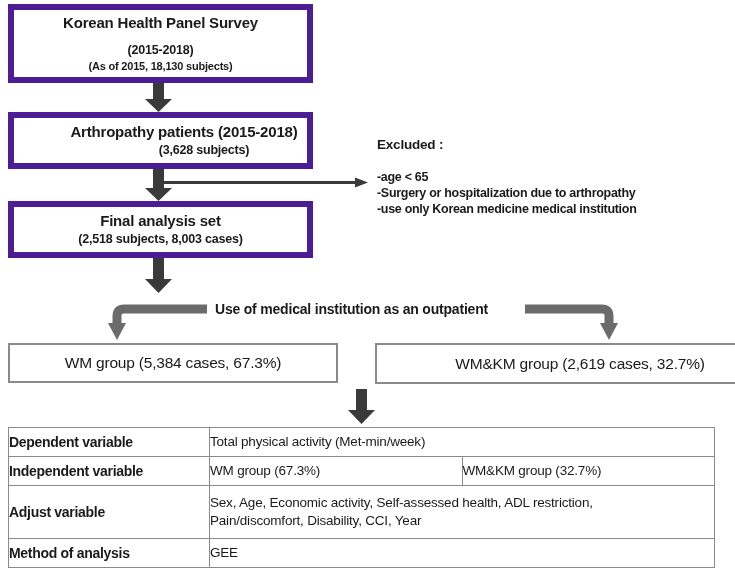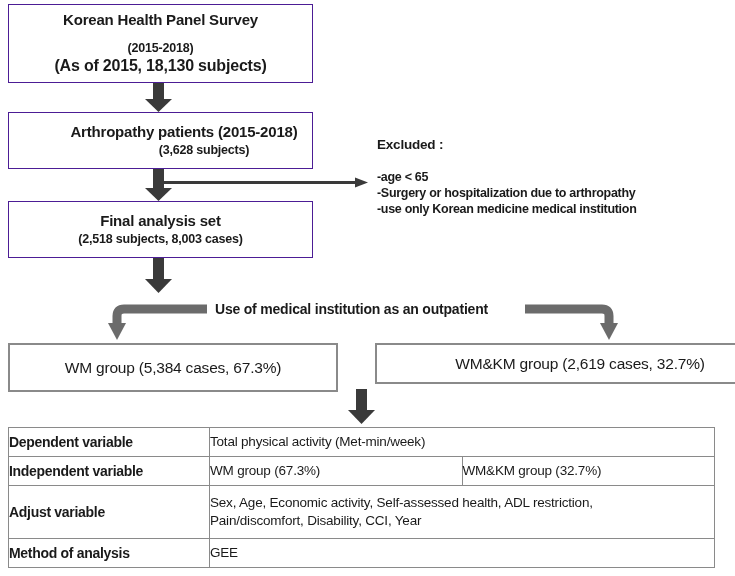--- a/index.html
+++ b/index.html
@@ -20,21 +20,21 @@
     position: absolute;
     left: 0; top: 0;
     width: 735px;
     height: 576px;
   }
 
   
   .node {
     position: absolute;
     box-sizing: border-box;
-    border: 1px solid #4c1d95;
+    border: 6px solid #4c1d95;
     background: #ffffff;
     display: flex;
     flex-direction: column;
     align-items: center;
     justify-content: center;
     text-align: center;
     line-height: 1.18;
   }
   .node .l1 {
     font-weight: bold;
@@ -51,21 +51,21 @@
 
   
   #box-survey {
     left: 8px; top: 4px;
     width: 305px; height: 79px;
   }
   #box-survey .l1 { font-size: 15px; }
   #box-survey .l2 { margin-top: 12px; }
   #box-survey .l3 {
     font-weight: bold;
-    font-size: 16px;
+    font-size: 11px;
     letter-spacing: -0.2px;
     white-space: nowrap;
     margin-top: 2px;
   }
 
   
   #box-arthropathy {
     left: 8px; top: 112px;
     width: 305px; height: 57px; padding-left: 47px;
   }
@@ -87,21 +87,21 @@
     display: flex;
     align-items: center;
     justify-content: center;
   }
   .group-box span {
     font-size: 15.5px;
     letter-spacing: -0.2px;
     white-space: nowrap;
     color: #1a1a1a;
   }
-  #box-wm { left: 8px; top: 343px; width: 330px; height: 49px; }
+  #box-wm { left: 8px; top: 343px; width: 330px; height: 40px; }
   #box-wmkm { left: 375px; top: 343px; width: 410px; height: 41px; }
 
   
   #excluded {
     position: absolute;
     left: 377px;
     top: 136px;
     width: 350px;
     line-height: 1.30;
   }

